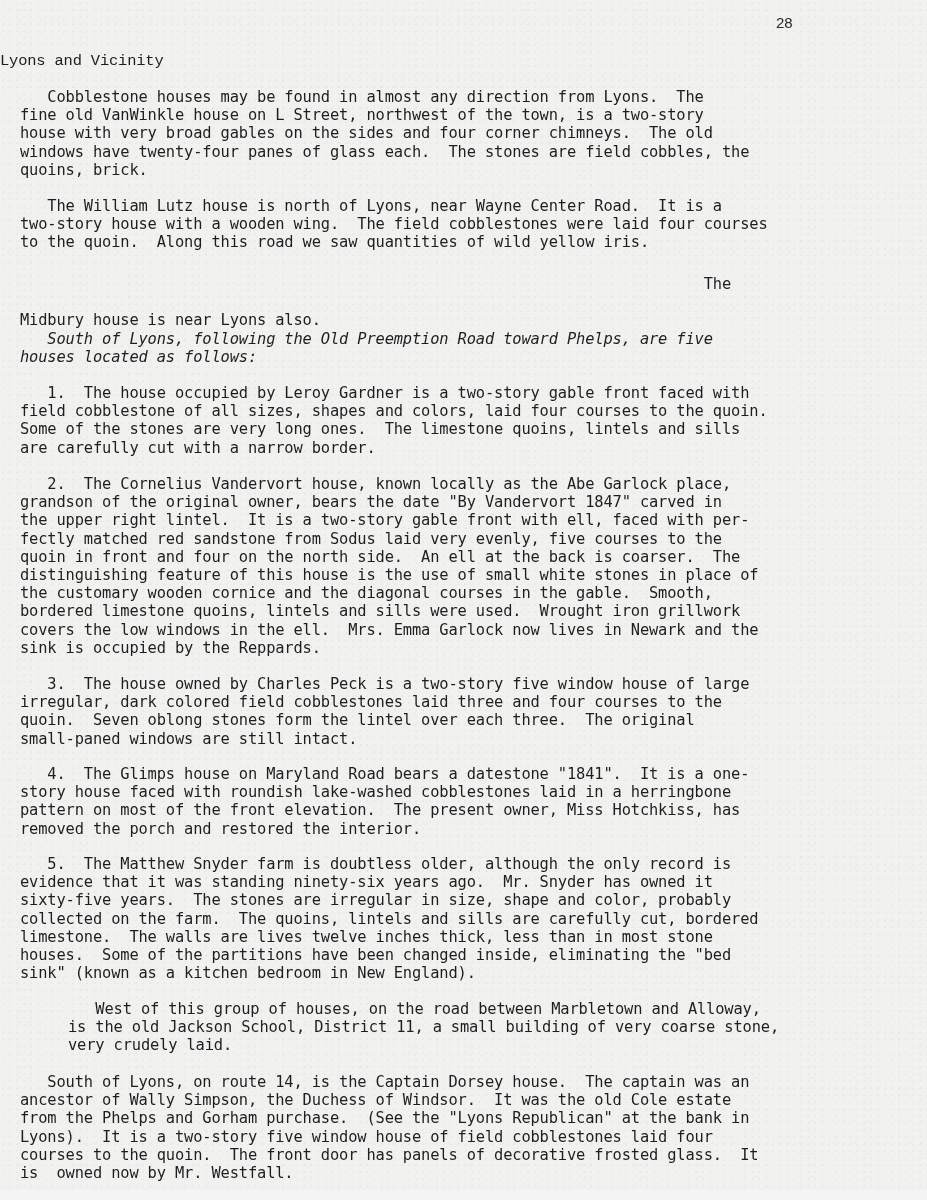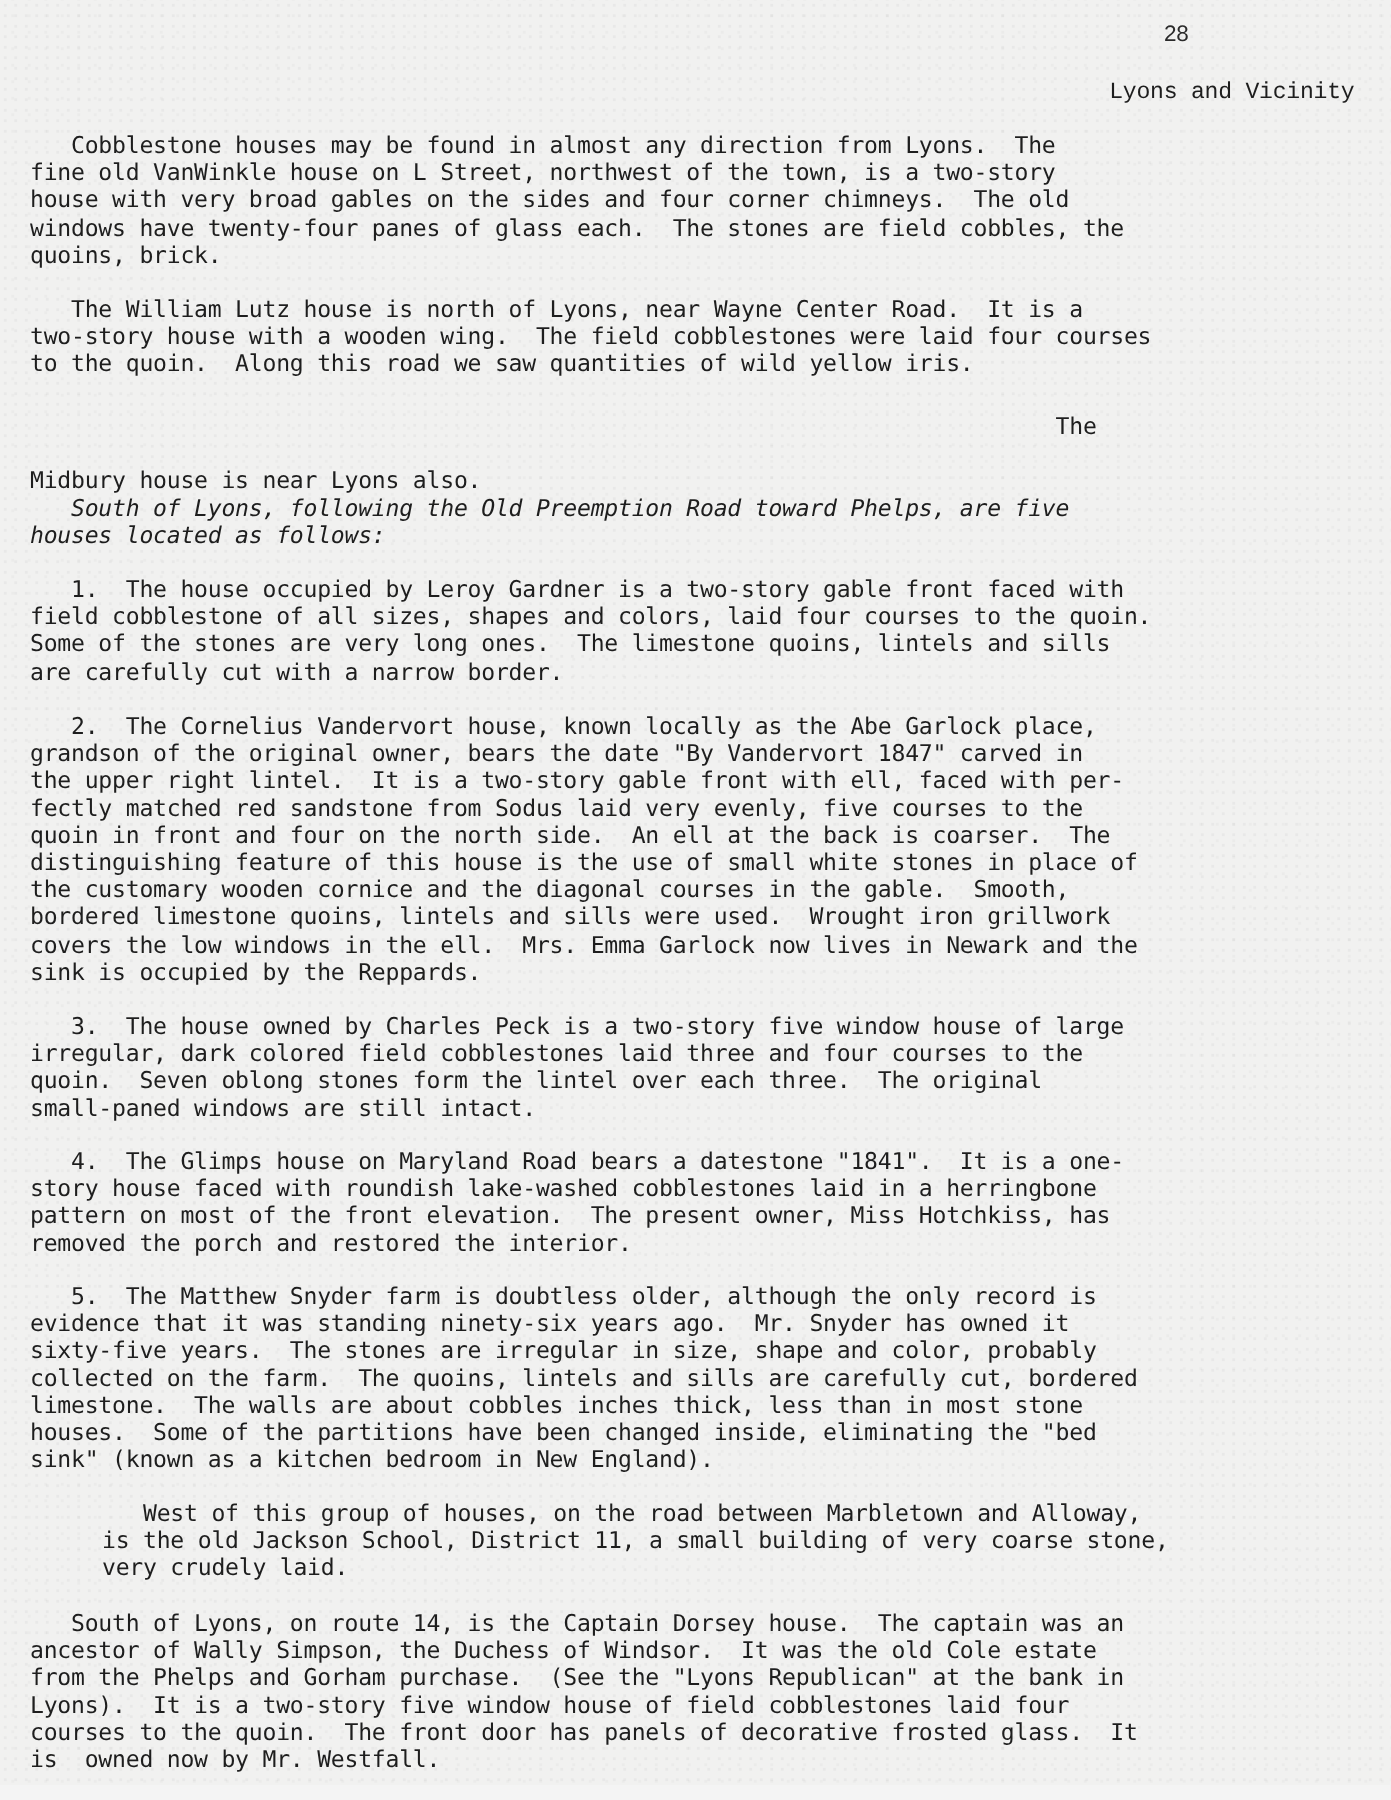--- a/index.html
+++ b/index.html
@@ -38,21 +38,21 @@
       top: 14px;
       font-family: "Liberation Sans", "DejaVu Sans", sans-serif;
       font-size: 15px;
       color: #2a2a2a;
     }
     .title {
       position: absolute;
       left: 0;
       width: 903px;
       top: 52px;
-      text-align: right;
+      text-align: left;
       font-size: 15.4px;
     }
     .para {
       position: absolute;
       left: 20px;
       width: 880px;
       white-space: pre;
       margin: 0;
     }
   </style>
@@ -95,21 +95,21 @@
 <span>quoin.  Seven oblong stones form the lintel over each three.  The original</span>
 <span>small-paned windows are still intact.</span></pre>
   <pre class="para" style="top:765px;"><span>   4.  The Glimps house on Maryland Road bears a datestone "1841".  It is a one-</span>
 <span>story house faced with roundish lake-washed cobblestones laid in a herringbone</span>
 <span>pattern on most of the front elevation.  The present owner, Miss Hotchkiss, has</span>
 <span>removed the porch and restored the interior.</span></pre>
   <pre class="para" style="top:855px;"><span>   5.  The Matthew Snyder farm is doubtless older, although the only record is</span>
 <span>evidence that it was standing ninety-six years ago.  Mr. Snyder has owned it</span>
 <span>sixty-five years.  The stones are irregular in size, shape and color, probably</span>
 <span>collected on the farm.  The quoins, lintels and sills are carefully cut, bordered</span>
-<span>limestone.  The walls are about cobbles inches thick, less than in most stone</span>
+<span>limestone.  The walls are lives twelve inches thick, less than in most stone</span>
 <span>houses.  Some of the partitions have been changed inside, eliminating the "bed</span>
 <span>sink" (known as a kitchen bedroom in New England).</span></pre>
   <pre class="para" style="top:1000px;margin-left:48px;"><span>   West of this group of houses, on the road between Marbletown and Alloway,</span>
 <span>is the old Jackson School, District 11, a small building of very coarse stone,</span>
 <span>very crudely laid.</span></pre>
   <pre class="para" style="top:1073px;"><span>   South of Lyons, on route 14, is the Captain Dorsey house.  The captain was an</span>
 <span>ancestor of Wally Simpson, the Duchess of Windsor.  It was the old Cole estate</span>
 <span>from the Phelps and Gorham purchase.  (See the "Lyons Republican" at the bank in</span>
 <span>Lyons).  It is a two-story five window house of field cobblestones laid four</span>
 <span>courses to the quoin.  The front door has panels of decorative frosted glass.  It</span>

